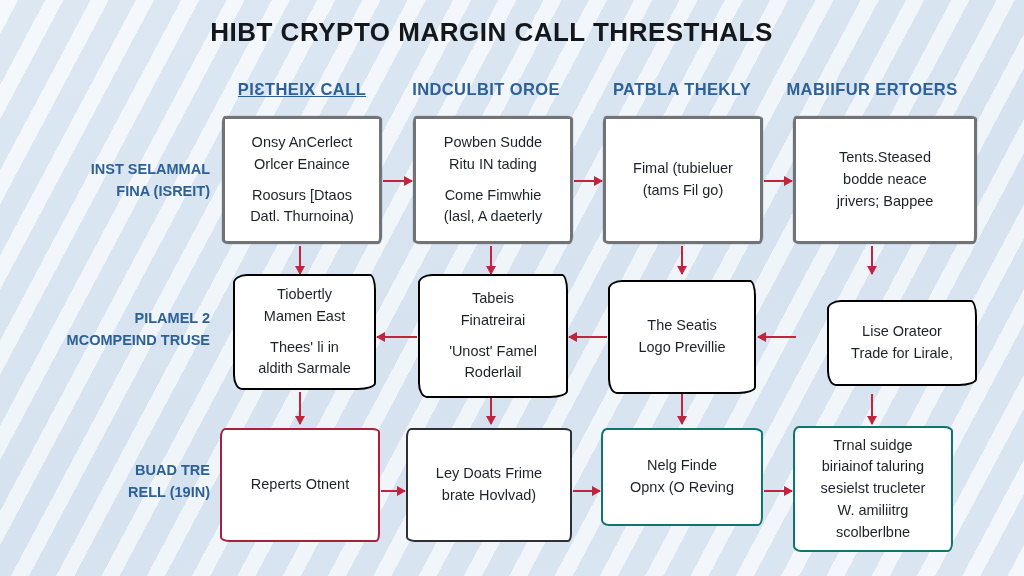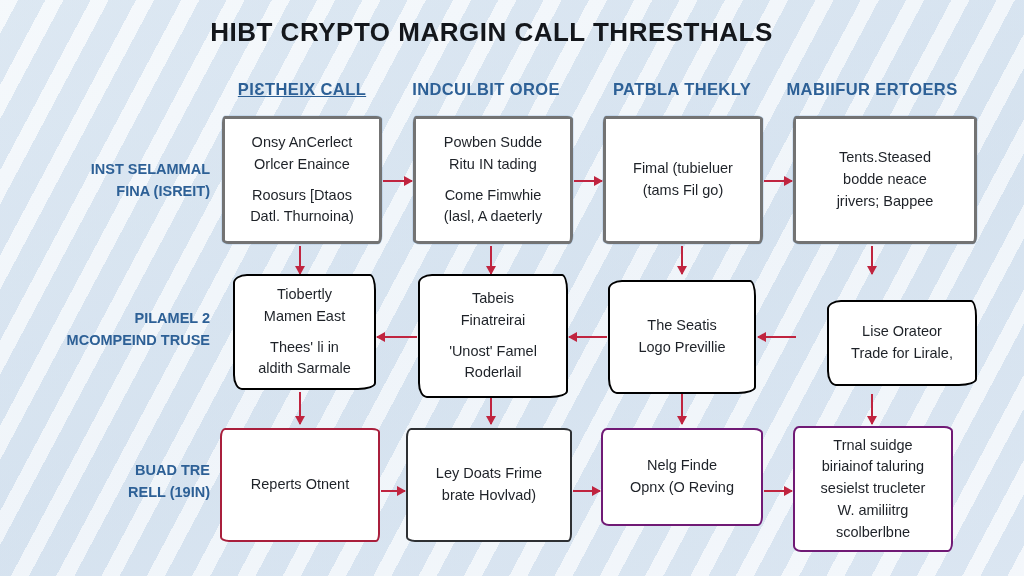--- a/index.html
+++ b/index.html
@@ -64,21 +64,21 @@
     box-shadow:0 0 0 0.5px rgba(91,147,201,.35);
   }
   
   .r2box{
     border:2px solid #000000;
     border-radius:14px 6px 18px 9px / 9px 16px 7px 15px;
   }
   
   .r3red{ border:2px solid #a91f3c; border-radius:5px 8px 4px 9px / 9px 4px 8px 5px; }
   .r3dark{ border:2px solid #2e3033; border-radius:5px 8px 4px 9px / 9px 4px 8px 5px; }
-  .r3crimson{ border:2px solid #701a75; border-radius:6px 9px 5px 8px / 8px 5px 9px 6px; }
+  .r3crimson{ border:2px solid #0f766e; border-radius:6px 9px 5px 8px / 8px 5px 9px 6px; }
 
   
   .arrow{position:absolute;}
   .arrow-h{height:2px;background:#c0243f;}
   .arrow-h::after{
     content:"";position:absolute;top:-4px;width:0;height:0;
     border-top:5px solid transparent;border-bottom:5px solid transparent;
   }
   .arrow-h.right::after{right:-1px;border-left:9px solid #c0243f;}
   .arrow-h.left::after{left:-1px;border-right:9px solid #c0243f;}

